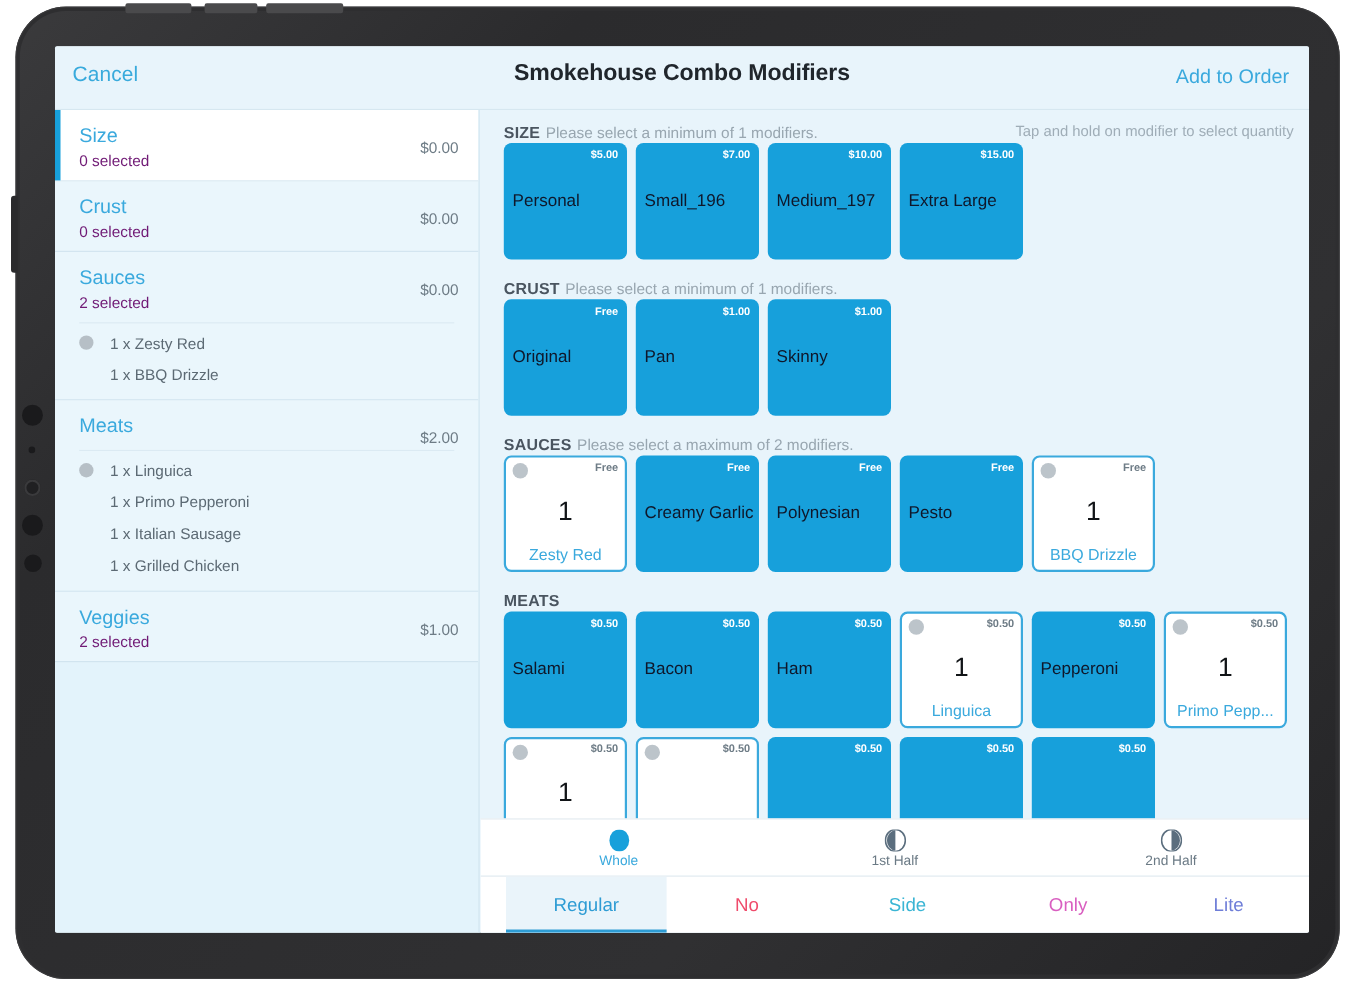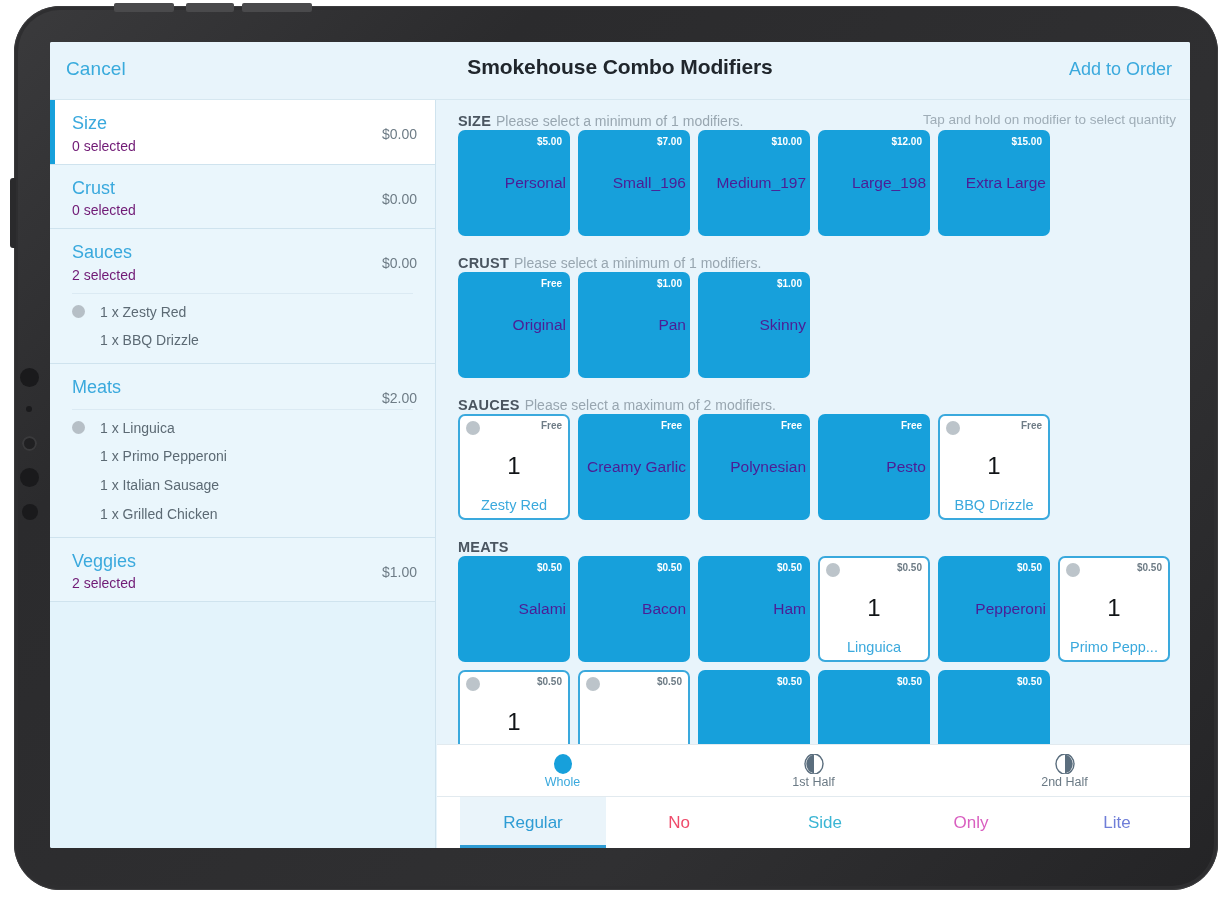--- a/index.html
+++ b/index.html
@@ -115,21 +115,21 @@
     background:#17a0db;
     border-radius:7px;
     color:#ffffff;
     flex:0 0 auto;
   }
   .tile .price {
     position:absolute; right:8px; top:6px; font-size:10px; font-weight:bold; color:#ffffff;
   }
   .tile .label {
     position:absolute; left:8px; right:4px; top:50%; transform:translateY(-50%);
-    text-align:right; font-size:15.5px; color:#4c1d95; line-height:1.15;
+    text-align:left; font-size:15.5px; color:#0f172a; line-height:1.15;
   }
   .tile.sel {
     background:#ffffff;
     border:2px solid #3aa9dd;
   }
   .tile.sel .price { color:#6e7c86; font-weight:bold; right:6px; top:4px;}
   .tile.sel .qty {
     position:absolute; left:0; right:0; top:50%; transform:translateY(-55%);
     text-align:center; font-size:24px; color:#111417;
   }
@@ -252,24 +252,20 @@
             </div>
             <div class="tile">
               <span class="price">$7.00</span>
               <span class="label">Small_196</span>
             </div>
             <div class="tile">
               <span class="price">$10.00</span>
               <span class="label">Medium_197</span>
             </div>
             <div class="tile">
-              <span class="price">$12.00</span>
-              <span class="label">Large_198</span>
-            </div>
-            <div class="tile">
               <span class="price">$15.00</span>
               <span class="label">Extra Large</span>
             </div>
           </div>
         </div>
         <div class="sec">
           <div class="sec-head"><span class="sec-title">CRUST</span><span class="sec-hint">Please select a minimum of 1 modifiers.</span></div>
           <div class="tiles">
             <div class="tile">
               <span class="price">Free</span>

